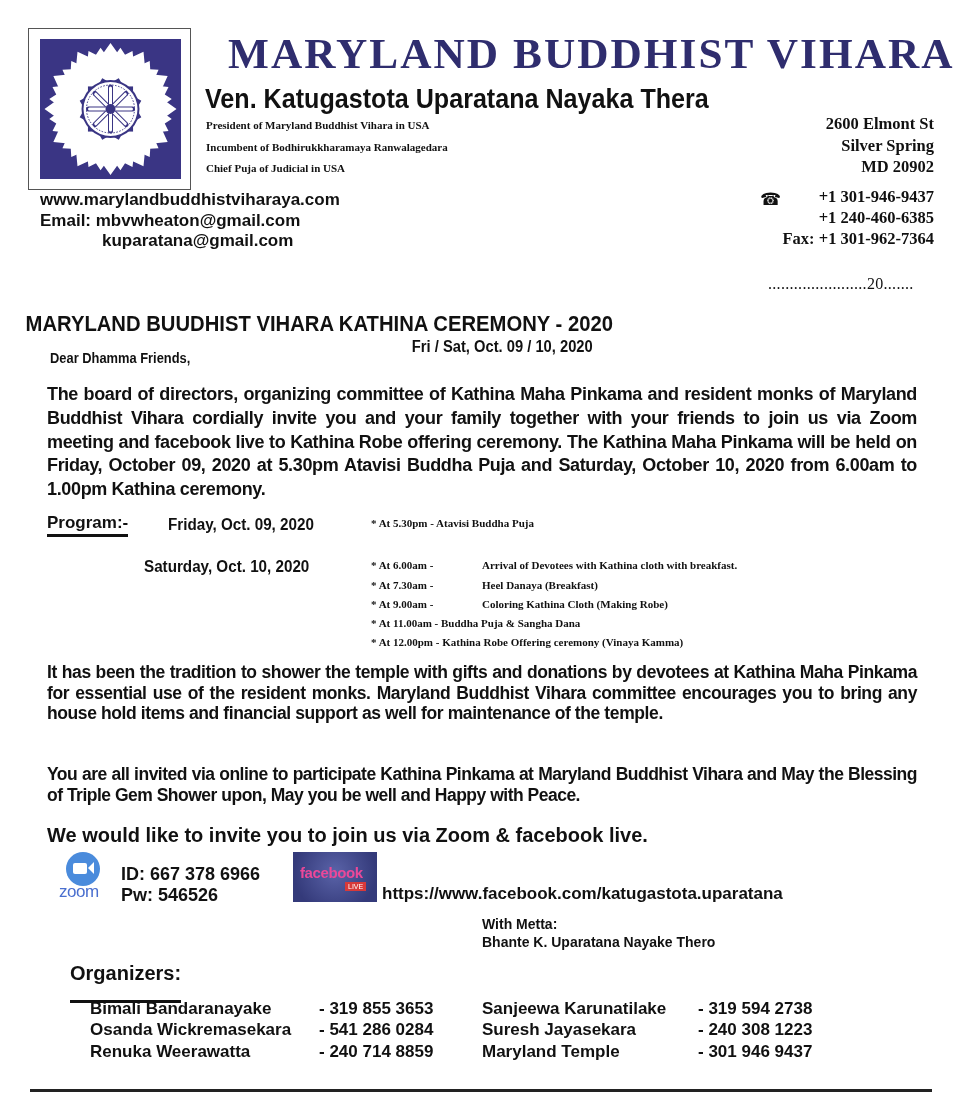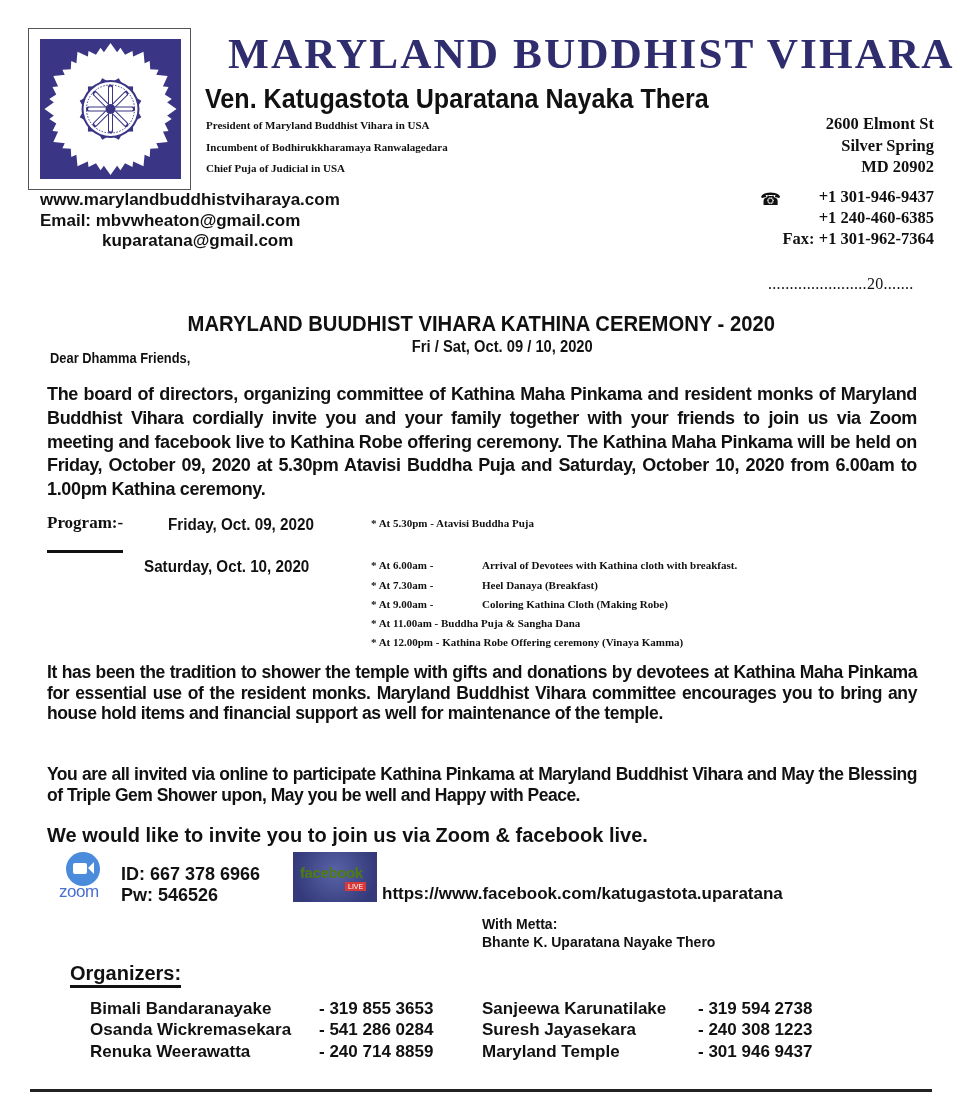--- a/index.html
+++ b/index.html
@@ -16,56 +16,56 @@
     .title-line { left: 206px; font-family: "Liberation Serif", serif; font-weight: bold; font-size: 11px; white-space: nowrap; }
     #web { left: 40px; top: 190px; font-weight: bold; font-size: 17px; white-space: nowrap; }
     #email1 { left: 40px; top: 211px; font-weight: bold; font-size: 17px; white-space: nowrap; }
     #email2 { left: 102px; top: 231px; font-weight: bold; font-size: 17px; white-space: nowrap; }
 
     .addr { right: 30px; font-family: "Liberation Serif", serif; font-weight: bold; font-size: 16.5px; text-align: right; white-space: nowrap; }
     #phone-icon { left: 760px; top: 189px; font-size: 17px; }
     #dateline { left: 768px; top: 275px; font-family: "Liberation Serif", serif; font-size: 16px; white-space: nowrap; letter-spacing: 0.3px; }
 
     
-    #ceremony-title { left: 0; width: 800px; top: 311px; text-align: right; font-weight: bold; font-size: 22px; white-space: nowrap; }
+    #ceremony-title { left: 0; width: 800px; top: 311px; text-align: left; font-weight: bold; font-size: 22px; white-space: nowrap; }
     #ceremony-title span, #ceremony-date span { display: inline-block; transform: scaleX(0.92); }
     #ceremony-date { left: 0; width: 964px; top: 338px; text-align: center; font-weight: bold; font-size: 16px; white-space: nowrap; margin-left: 20px; }
     #greeting { left: 50px; top: 350px; font-weight: bold; font-size: 14px; white-space: nowrap; transform: scaleX(0.92); transform-origin:left top; }
 
     .para { left: 47px; width: 870px; font-weight: bold; font-size: 18px; line-height: 23.8px; text-align: justify; text-align-last: left; }
     #para1 { top: 383px; letter-spacing: -0.35px; }
     #para2 { top: 662px; font-size: 17.5px; line-height: 20.5px; letter-spacing: -0.4px; }
     #para3 { top: 764px; font-size: 17.5px; line-height: 20.5px; letter-spacing: -0.5px; }
 
     
-    #program-label { left: 47px; top: 513px; font-weight: bold; font-size: 17px; white-space: nowrap; border-bottom: 3px solid #111; padding-bottom: 17px; font-family: Liberation Serif, serif; }
+    #program-label { left: 47px; top: 513px; font-weight: bold; font-size: 17px; white-space: nowrap; border-bottom: 3px solid #111; padding-bottom: 1px; }
     .prog-day { font-weight: bold; font-size: 16px; white-space: nowrap; transform: scaleX(0.95); transform-origin: left top; }
     .prog-item { left: 371px; font-family: "Liberation Serif", serif; font-weight: bold; font-size: 11px; white-space: nowrap; }
     .prog-item .t { display: inline-block; width: 111px; }
 
     #invite { left: 47px; top: 824px; font-weight: bold; font-size: 20px; white-space: nowrap; }
 
     
     #zoom-icon { left: 66px; top: 852px; width: 34px; height: 34px; border-radius: 50%; background: #4a8bdc; }
     #zoom-cam { left: 73px; top: 863px; width: 14px; height: 11px; background: #fff; border-radius: 2px; }
     #zoom-cam-tri { left: 88px; top: 862px; width: 0; height: 0; border-top: 6px solid transparent; border-bottom: 6px solid transparent; border-right: 6px solid #fff; }
     #zoom-word { left: 59px; top: 882px; font-size: 17px; color: #4a6fcf; white-space: nowrap; letter-spacing: -0.5px; }
     #zoom-id { left: 121px; top: 864px; font-weight: bold; font-size: 18px; white-space: nowrap; }
     #zoom-pw { left: 121px; top: 885px; font-weight: bold; font-size: 18px; white-space: nowrap; }
 
     #fb-box { left: 293px; top: 852px; width: 84px; height: 50px; background: radial-gradient(circle at 50% 40%, #5a63a8 0%, #343a7a 80%); }
-    #fb-word { left: 300px; top: 864px; color: #4d7c0f; font-weight: bold; font-size: 15px; white-space: nowrap; letter-spacing: -0.4px; }
+    #fb-word { left: 300px; top: 864px; color: #ec4899; font-weight: bold; font-size: 15px; white-space: nowrap; letter-spacing: -0.4px; }
     #fb-live { left: 345px; top: 882px; background: #d7393a; color: #fff; font-size: 7px; padding: 1px 3px; }
     #fb-url { left: 382px; top: 884px; font-weight: bold; font-size: 17px; white-space: nowrap; }
 
     #metta-label { left: 482px; top: 916px; font-weight: bold; font-size: 14px; white-space: nowrap; }
     #metta-name { left: 482px; top: 934px; font-weight: bold; font-size: 14px; white-space: nowrap; }
 
     
-    #org-label { left: 70px; top: 962px; font-weight: bold; font-size: 20px; white-space: nowrap; border-bottom: 3px solid #111; padding-bottom: 0px; }
+    #org-label { left: 70px; top: 962px; font-weight: bold; font-size: 20px; white-space: nowrap; border-bottom: 3px solid #111; padding-bottom: 15px; }
     .org-name { font-weight: bold; font-size: 17px; white-space: nowrap; }
     .org-phone { font-weight: bold; font-size: 17px; white-space: nowrap; }
 
     #bottom-rule { left: 30px; top: 1089px; width: 902px; height: 3px; background: #222; }
   </style>
 </head>
 <body>
 
 <div id="logo-frame" class="abs"></div>
 <div id="logo-box" class="abs">

